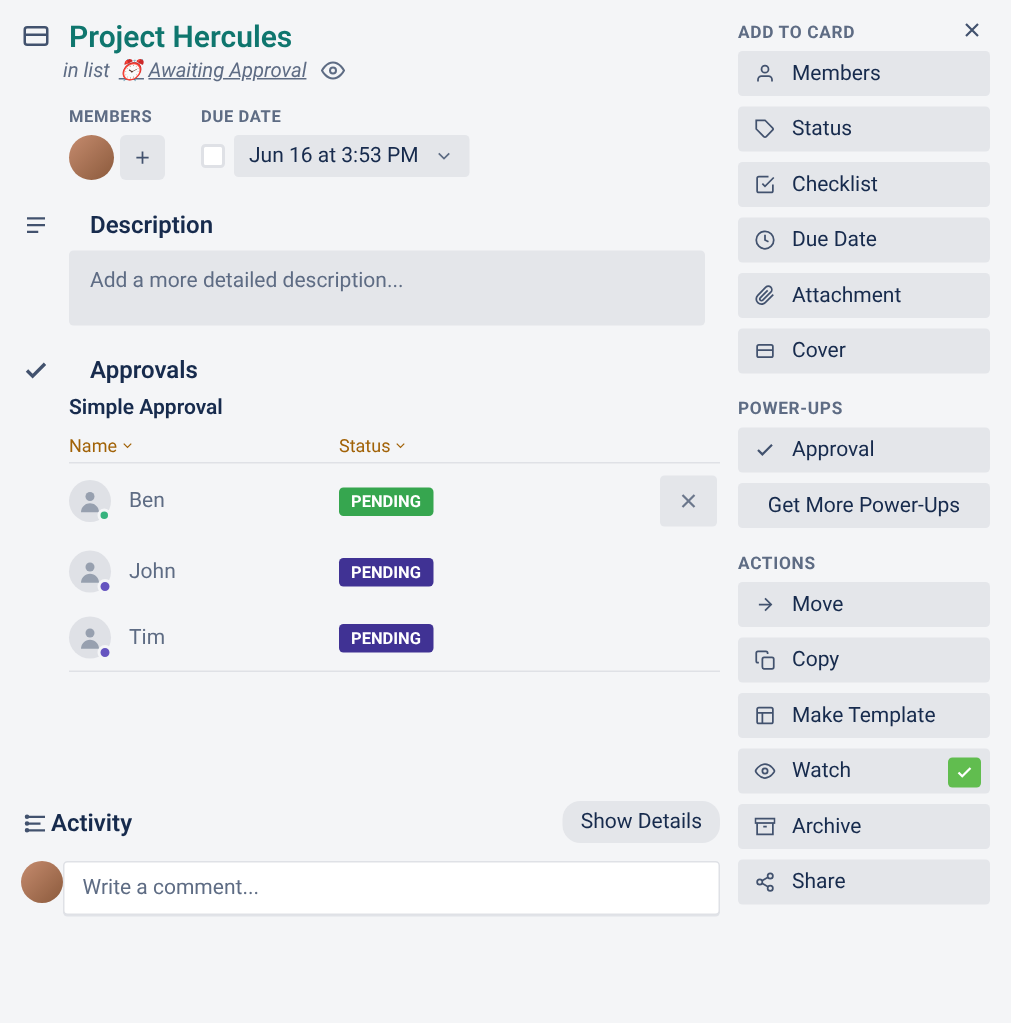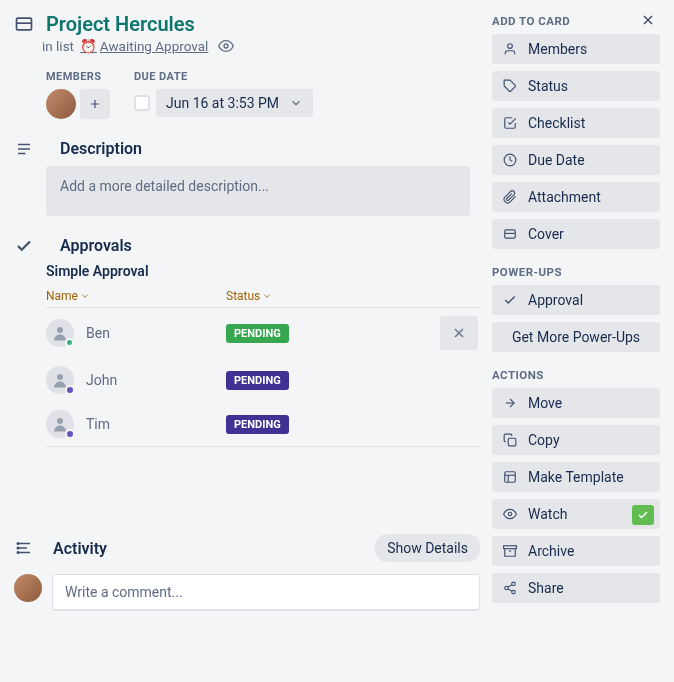--- a/index.html
+++ b/index.html
@@ -50,20 +50,21 @@
   color: #0f766e;
 }
 .sub-row {
   margin-left: 28px;
   margin-top: 2px;
   font-size: 13.5px;
   color: #5e6c84;
   display: flex;
   align-items: flex-end;
   gap: 6px;
+  font-style: italic;
 }
 .list-link {
   text-decoration: underline;
   color: #5e6c84;
   display: inline-flex;
   align-items: center;
   gap: 3px;
 }
 .section {
   margin-top: 20px;
@@ -192,21 +193,21 @@
   display:flex; align-items:center; justify-content:center;
 }
 .activity-header {
   display:flex; align-items:center; justify-content:space-between;
 }
 .show-details {
   background:#e4e6ea; border-radius:12px;
   padding:6px 12px; cursor:pointer; color:#172b4d;
   font-size:14px;
 }
-.comment-row { display:flex; align-items:flex-start; gap:10px; margin-top:12px; margin-left:0; }
+.comment-row { display:flex; align-items:flex-start; margin-top:12px; margin-left:0; }
 .comment-input {
   flex:1; border:1px solid #dfe1e6; border-radius:3px;
   padding:9px 12px; background:#fff; color:#5e6c84;
   box-shadow:0 1px 0 rgba(9,30,66,0.08);
 }
 .act-section { margin-top:auto; padding-top:80px; }
 .chev { color:#5e6c84; }
 svg { display:block; }
 </style>
 </head>
@@ -366,21 +367,21 @@
                 <span class="status-badge status-pending">PENDING</span>
               </div>
               <div class="col-act"></div>
             </div>
           </div>
       </div>
     </div>
 
     <div class="section act-section">
       <div class="activity-header">
-        <div style="display:flex; align-items:flex-start; gap:19px;">
+        <div style="display:flex; align-items:flex-end; gap:0;">
           <span class="section-icon">
             <svg width="18" height="18" viewBox="0 0 24 24" fill="none" stroke="currentColor" stroke-width="2">
                 <line x1="4" y1="6" x2="20" y2="6"></line>
                 <line x1="4" y1="12" x2="16" y2="12"></line>
                 <line x1="4" y1="18" x2="20" y2="18"></line>
                 <circle cx="4" cy="6" r="1" fill="currentColor"></circle>
                 <circle cx="4" cy="12" r="1" fill="currentColor"></circle>
                 <circle cx="4" cy="18" r="1" fill="currentColor"></circle>
               </svg>
           </span>

